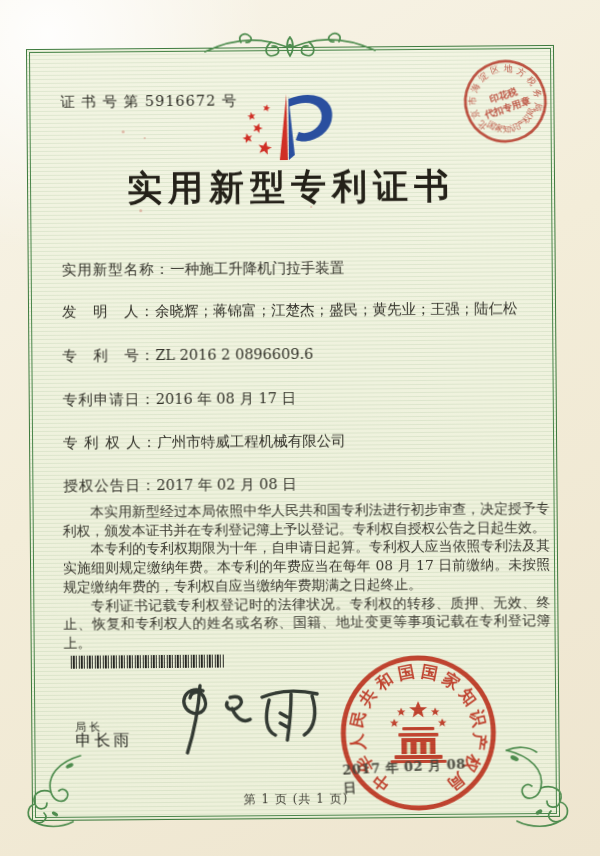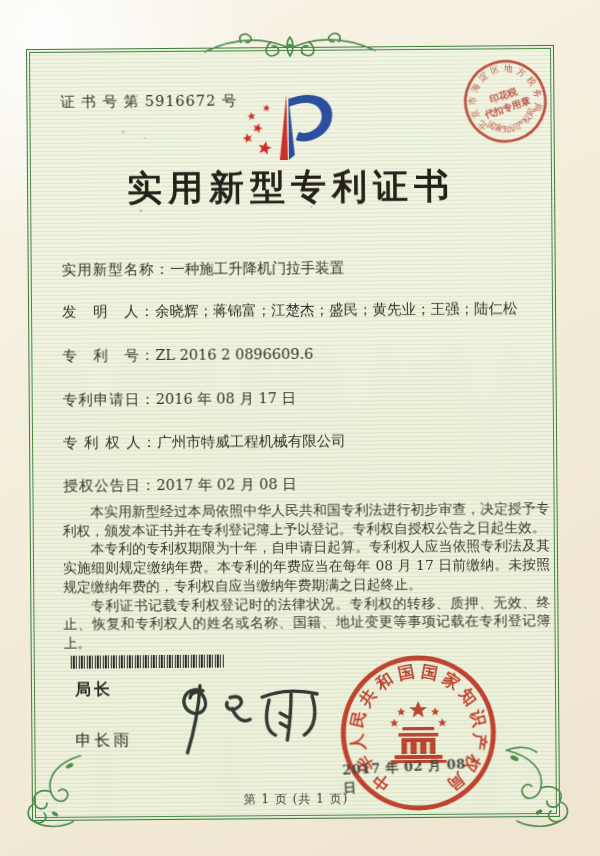--- a/index.html
+++ b/index.html
@@ -37,21 +37,21 @@
   .field-row .lab { letter-spacing:1px;margin-top:28px; }
   .paras { left:32px; top:453px; width:487px; font-size:13.8px; line-height:18.7px;
            color:#3a3930; text-align:justify; }
   .paras p { text-indent:2em; }
   .barcode { left:39px; top:606px; width:154px; height:13px;
     background: repeating-linear-gradient(90deg,
       #262622 0 1px, transparent 1px 2px,
       #262622 2px 3.6px, transparent 3.6px 5.2px,
       #262622 5.2px 6px, transparent 6px 8px);
   }
-  .commissioner { left:43px; top:632px; font-size:16px; font-weight:700;
+  .commissioner { left:43px; top:672px; font-size:11px; font-weight:400;
                   color:#2c2c26; letter-spacing:3px; line-height:1; }
   .commissioner-name { left:43px; top:683px; font-size:16px; font-weight:400;
                        color:#2c2c26; letter-spacing:3px; line-height:1; }
   .seal-date { left:310px; top:711px; width:140px; font-size:13px; color:#45453b;
                letter-spacing:.5px; transform:rotate(-2.5deg); font-weight:600; }
   .footer { left:0; right:0; top:743px; text-align:center; font-size:12px; color:#3c3b32;
             letter-spacing:1px; }
   
   .logo-svg   { left:208px; top:40px; }
   .sig-svg    { left:138px; top:634px; }

